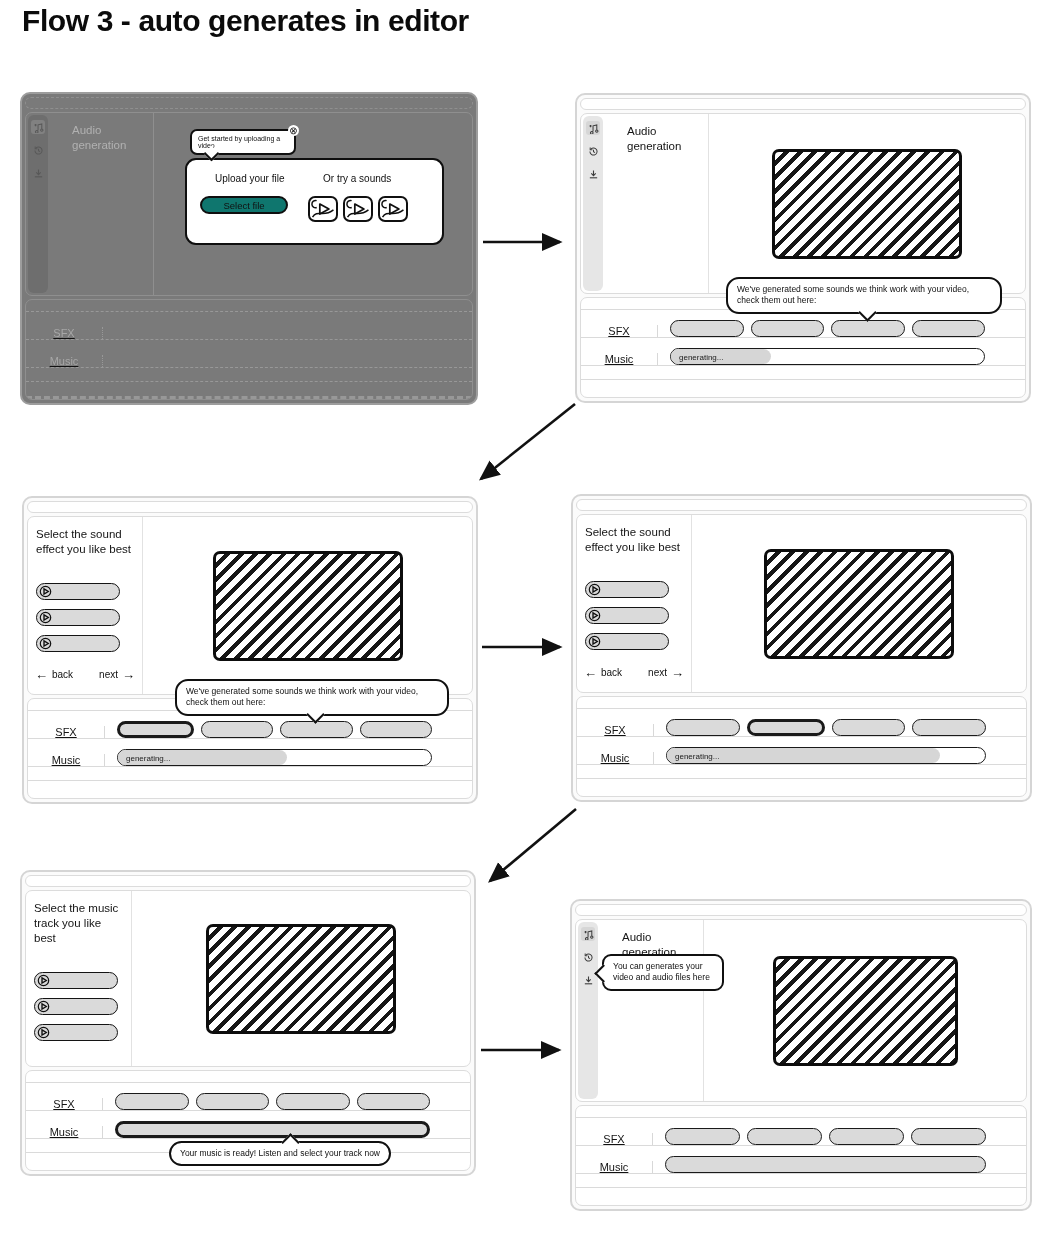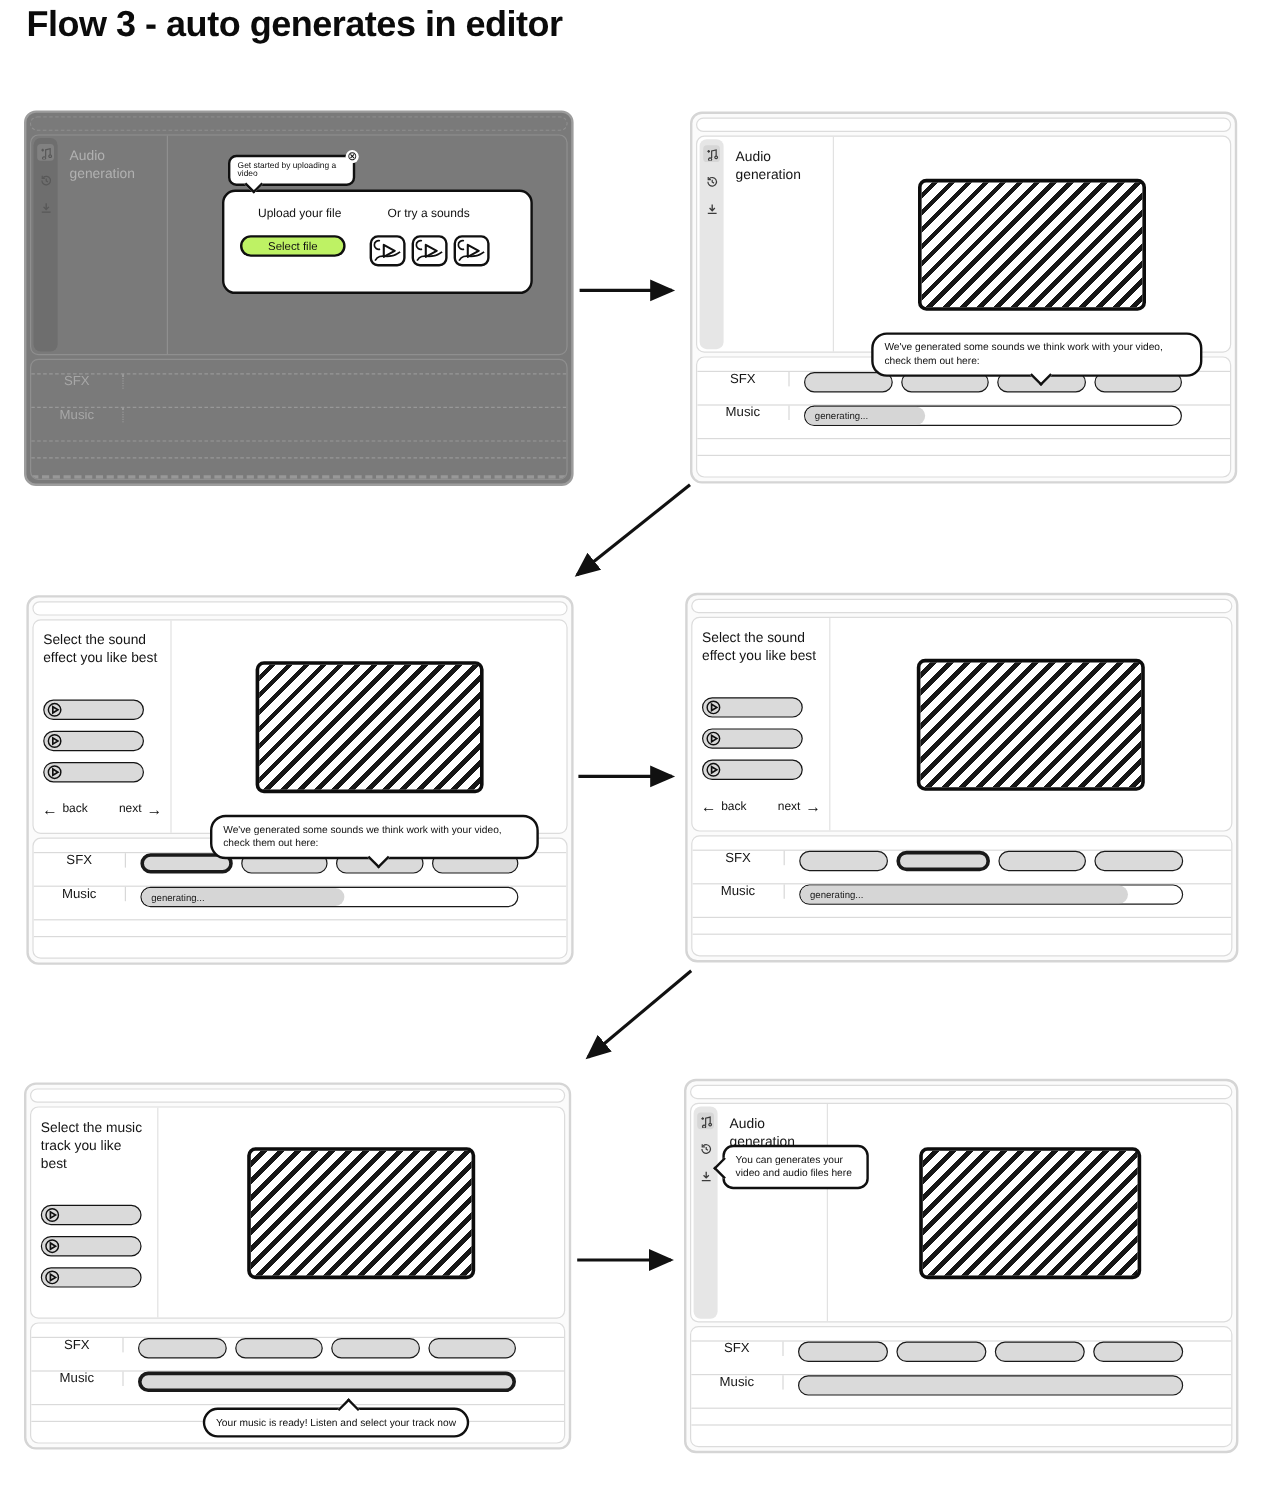--- a/index.html
+++ b/index.html
@@ -14,32 +14,32 @@
          border:2px solid #d5d5d5;border-radius:10px;padding:3px;
          display:flex;flex-direction:column;gap:3px;}
   .card{background:#fff;border:1.5px solid #dcdcdc;border-radius:7px;box-sizing:border-box;}
   .topbar{height:12px;flex:none;}
   .main{flex:1;display:flex;position:relative;}
   .icon-strip{width:20px;flex:none;background:#e6e6e6;border-radius:6px;margin:2px;
               display:flex;flex-direction:column;align-items:center;padding-top:5px;gap:9px;}
   .icon-slot{width:14px;height:14px;display:flex;align-items:center;justify-content:center;border-radius:3px;}
   .icon-slot.active{background:#d6d6d6;}
   .sheet{flex:none;border-right:1.5px solid #e2e2e2;padding:10px 8px;position:relative;box-sizing:border-box;}
-  .sheet.narrow{width:90px;}
+  .sheet.narrow{width:90px;margin-left:14px;}
   .sheet.mid{width:115px;}
   .sheet.music{width:106px;}
   .sheet-title{font-size:11.5px;line-height:1.3;color:#141414;}
   .stage{flex:1;display:flex;align-items:center;justify-content:center;position:relative;}
   .video{width:190px;height:110px;border:3px solid #0d0d0d;border-radius:7px;box-sizing:border-box;
          background:repeating-linear-gradient(135deg,#ffffff 0px,#ffffff 6px,#161616 6px,#161616 10px);}
 
   
   .timeline{height:101px;flex:none;display:flex;flex-direction:column;overflow:hidden;}
   .tl-header{height:11px;flex:none;border-bottom:1.5px solid #dadada;}
-  .tl-row{display:flex;align-items:flex-start;border-bottom:1.5px solid #dadada;}
+  .tl-row{display:flex;align-items:flex-end;border-bottom:1.5px solid #dadada;text-decoration:underline;}
   .tl-row.sfx,.tl-row.music{height:27px;}
   .tl-row.empty1{height:13px;}
   .tl-row.empty2{flex:1;border-bottom:none;}
   .tl-label{width:76px;flex:none;border-right:1.5px solid #d8d8d8;display:flex;
             align-items:center;justify-content:center;font-size:11px;color:#151515;}
   .tl-content{flex:1;display:flex;align-items:center;gap:7px;padding:0 40px 0 12px;}
   .pill{height:17px;border-radius:9px;background:#dadada;border:1.4px solid #1a1a1a;
         box-sizing:border-box;flex:1;}
   .pill.selected{border-width:3px;}
   .music-pill{position:relative;flex:1;height:17px;border-radius:9px;border:1.4px solid #1a1a1a;
@@ -72,21 +72,21 @@
   .tip{position:absolute;left:168px;top:35px;width:106px;background:#fff;border:2px solid #101010;
        border-radius:7px;padding:4px 6px;font-size:7px;color:#0f0f0f;z-index:10;box-sizing:border-box;}
   .tip .tail{width:9px;height:9px;border-right:2px solid #101010;border-bottom:2px solid #101010;bottom:-6px;left:14px;}
   .tip-close{position:absolute;top:-6px;right:-5px;width:11px;height:11px;background:#fff;border-radius:50%;
              font-size:10px;line-height:11px;text-align:center;color:#101010;}
   .upload-modal{position:absolute;left:163px;top:64px;width:259px;height:87px;background:#fff;
                 border:2.5px solid #0f0f0f;border-radius:11px;z-index:9;display:flex;gap:20px;
                 padding:13px 13px;box-sizing:border-box;}
   .modal-col{display:flex;flex-direction:column;gap:12px;}
   .modal-label{font-size:10px;color:#101010;margin-left:15px;}
-  .select-btn{width:88px;height:18px;border:2.5px solid #0f0f0f;border-radius:10px;background:#bef264;
+  .select-btn{width:88px;height:18px;border:2.5px solid #0f0f0f;border-radius:10px;background:#0f766e;
               font-size:9.5px;display:flex;align-items:center;justify-content:center;box-sizing:border-box;}
   .samples{display:flex;gap:5px;}
   .sample{width:30px;height:26px;border:2px solid #101010;border-radius:7px;display:flex;
           align-items:center;justify-content:center;background:#fff;box-sizing:border-box;}
 
   
   .play-pills{display:flex;flex-direction:column;gap:9px;margin-top:26px;}
   .play-pill{width:84px;height:17px;border-radius:9px;background:#dadada;border:1.4px solid #141414;
              display:flex;align-items:center;padding-left:2px;box-sizing:border-box;}
   .backnext{position:absolute;bottom:12px;left:0;right:0;display:flex;justify-content:center;
@@ -371,21 +371,21 @@
           <div class="music-progress" style="width: 86%;"></div>
           <div class="music-text">generating...</div>
         </div>
       </div>
     </div>
     <div class="tl-row empty1"></div>
     <div class="tl-row empty2"></div>
   </div>
 </div>
 
-<div class="panel" style="left:20px;top:902px;width:456px;height:306px;">
+<div class="panel" style="left:20px;top:870px;width:456px;height:306px;">
   <div class="card topbar"></div>
   <div class="card main">
     <div class="sheet music">
       <div class="sheet-title">Select the music track you like best</div>
       <div class="play-pills">
         <div class="play-pill">
           <svg width="13" height="13" viewBox="0 0 14 14" fill="none" stroke="#101010">
               <circle cx="7" cy="7" r="5.6" stroke-width="1.3"></circle>
               <path d="M5.4 4.2 L10 7 L5.4 9.8 Z" stroke-width="1.5"></path>
             </svg>

